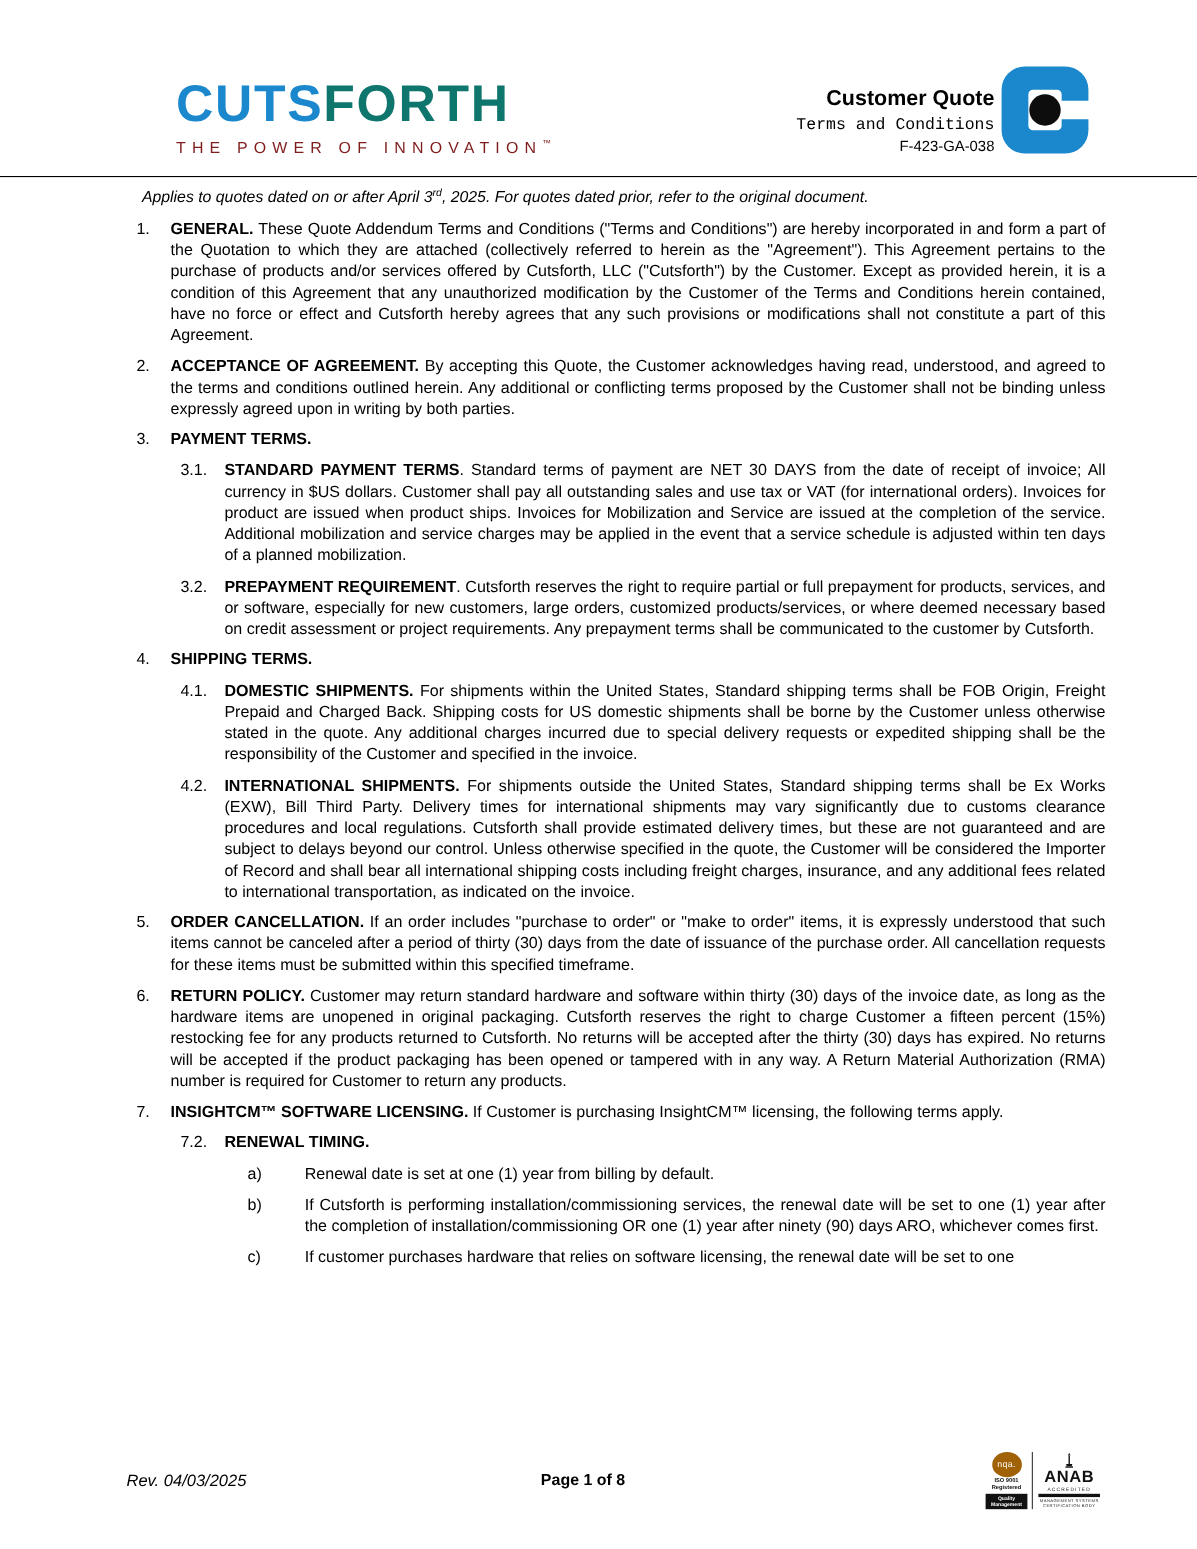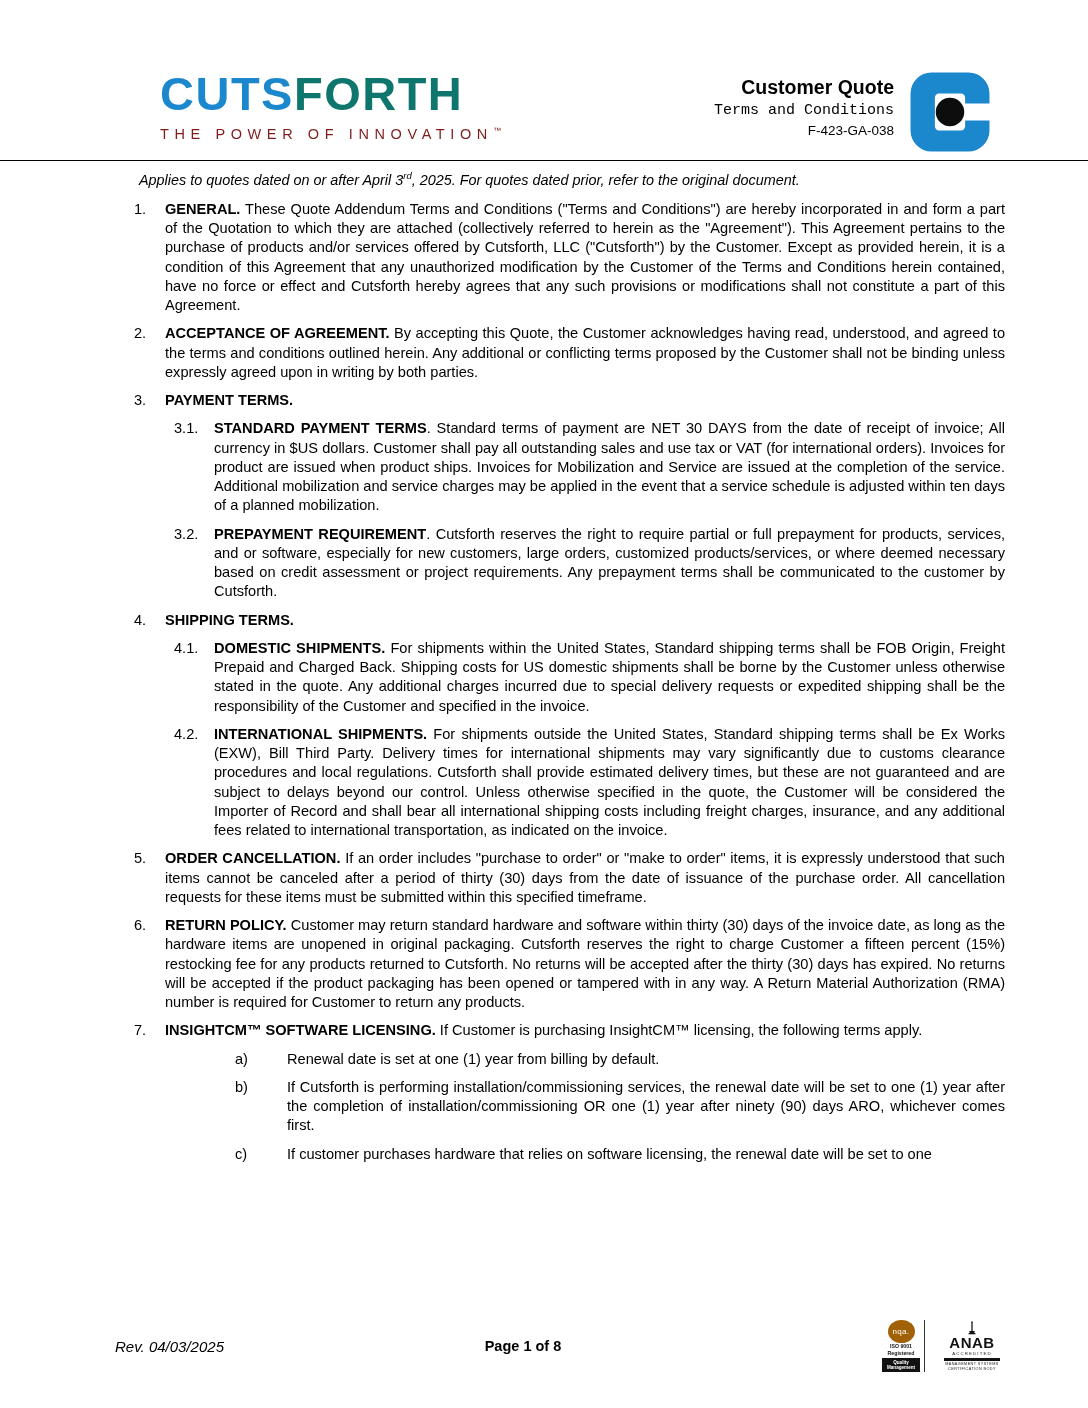--- a/index.html
+++ b/index.html
@@ -53,23 +53,23 @@
     white-space: nowrap;
   }
   .logo-tagline sup {
     font-size: 8px;
     letter-spacing: 0;
     vertical-align: super;
   }
 
   .header-right {
     display: flex;
-    align-items: flex-start;
-    gap: 14px;
-    margin-top: 12px;
+    align-items: flex-end;
+    gap: 4px;
+    margin-top: 0;
   }
   .header-titles {
     text-align: right;
     padding-top: 6px;
   }
   .hdr-title {
     font-size: 19.5px;
     font-weight: bold;
     line-height: 1.15;
     white-space: nowrap;
@@ -96,21 +96,20 @@
     border-top: 1.6px solid #000;
     margin: 0;
   }
 
   
   .content {
     padding: 9px 83px 0 115px;
     box-sizing: border-box;
     font-size: 14.6px;
     line-height: 1.32;
-    margin-left: 10px;
   }
 
   .applies-line {
     font-style: italic;
     font-size: 14.4px;
     margin: 0 0 10px 14px;
     text-align: left;
   }
   .applies-line sup { font-size: 9.5px; vertical-align: super; }
 
@@ -234,21 +233,21 @@
     font-weight: bold;
   }
   .anab-badge {
     width: 66px;
     height: 52px;
     display: flex;
     flex-direction: column;
     align-items: center;
     justify-content: space-between;
     border-left: 1px solid #333;
-    padding-left: 14px;
+    padding-left: 0;
   }
   .anab-torch { margin-bottom: -1px; }
   .anab-word {
     font-size: 15px;
     font-weight: bold;
     letter-spacing: .5px;
     line-height: 1;
     color: #111;
   }
   .anab-sub {
@@ -356,20 +355,24 @@
       <div class="num">6.</div>
       <div class="body"><span class="lbl">RETURN POLICY.</span><span> Customer may return standard hardware and software within thirty (30) days of the invoice date, as long as the hardware items are unopened in original packaging. Cutsforth reserves the right to charge Customer a fifteen percent (15%) restocking fee for any products returned to Cutsforth. No returns will be accepted after the thirty (30) days has expired. No returns will be accepted if the product packaging has been opened or tampered with in any way. A Return Material Authorization (RMA) number is required for Customer to return any products.</span></div>
     </div>
 
     <div class="item1">
       <div class="num">7.</div>
       <div class="body"><span class="lbl">INSIGHTCM™ SOFTWARE LICENSING.</span><span> If Customer is purchasing InsightCM™ licensing, the following terms apply.</span></div>
     </div>
 
 
+    <div class="item2">
+      <div class="num">7.2.</div>
+      <div class="body nojust"><span class="lbl">RENEWAL TIMING.</span><span></span></div>
+    </div>
 
     <div class="item3">
       <div class="num">a)</div>
       <div class="body nojust">Renewal date is set at one (1) year from billing by default.</div>
     </div>
 
     <div class="item3">
       <div class="num">b)</div>
       <div class="body">If Cutsforth is performing installation/commissioning services, the renewal date will be set to one (1) year after the completion of installation/commissioning OR one (1) year after ninety (90) days ARO, whichever comes first.</div>
     </div>

